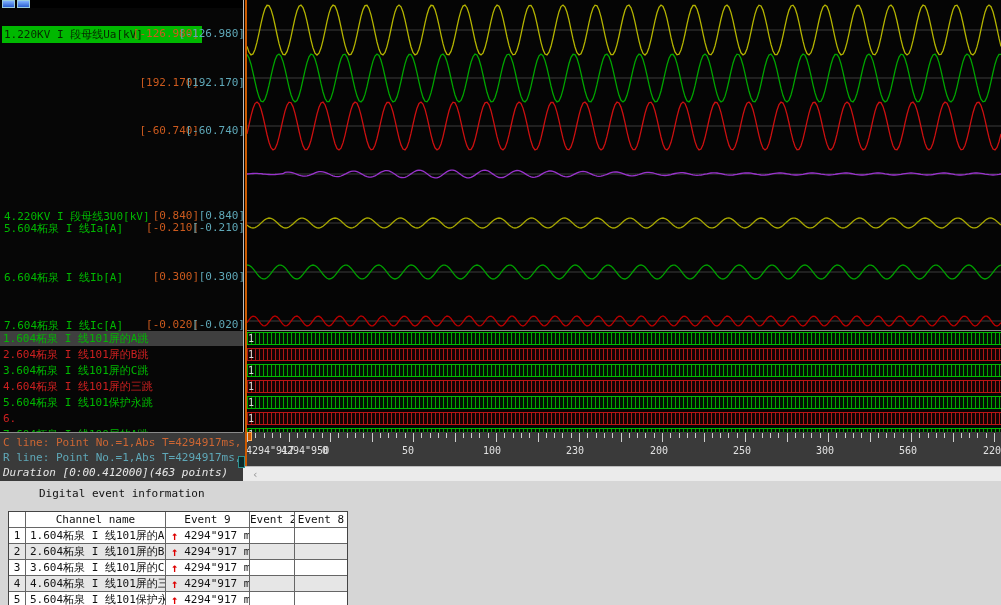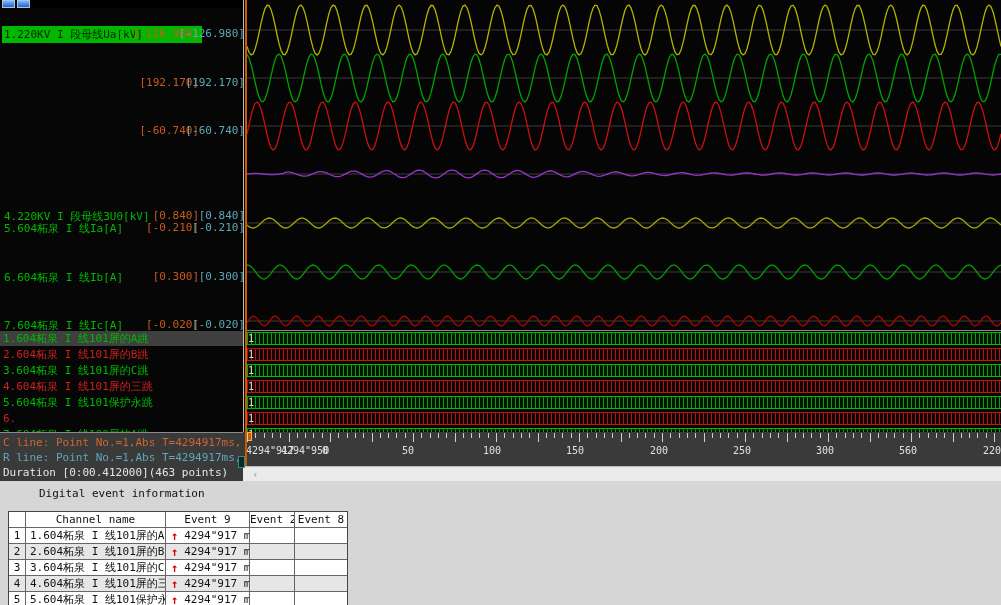--- a/index.html
+++ b/index.html
@@ -21,21 +21,21 @@
   .achan .v2{position:absolute;right:-2px;top:1px;color:#5fa8b8;}
   .dchan{left:0;width:243px;height:15px;line-height:15px;white-space:nowrap;padding-left:3px;box-sizing:border-box;}
   .dchan.selected{background:#3f3f3f;}
   .dchan.c-green{color:#00b800;}
   .dchan.c-red{color:#cc2020;}
   
   #status-box{left:0;top:432px;width:243px;height:49px;background:#3a3a3a;border-top:1px solid #8a8a8a;box-sizing:border-box;overflow:hidden;}
   .statline{position:absolute;left:3px;white-space:nowrap;}
   #st-c{top:3px;color:#cc6633;}
   #st-r{top:18px;color:#5fa8b8;}
-  #st-d{top:33px;color:#e6e6e6;}
+  #st-d{top:33px;color:#e6e6e6;font-style:italic;}
   
   #plot-bg{left:244px;top:0;width:757px;height:466px;background:#050505;}
   #vline-border{left:243px;top:0;width:1px;height:481px;background:#bdbdbd;}
   #wave-svg{left:245px;top:0;}
   #cursor-line{left:245px;top:0;width:2px;height:466px;background:#cc5a00;z-index:6;}
   #analog-digital-sep{left:245px;top:330px;width:756px;height:1px;background:#8a8a8a;}
   
   #digital-bars{left:245px;top:330px;width:756px;height:102px;overflow:hidden;}
   .dbar{position:absolute;left:2px;width:754px;height:13px;box-sizing:border-box;}
   .dbar.green{border-top:1px solid #00bb00;border-bottom:1px solid #00bb00;
@@ -270,21 +270,21 @@
       <div class="tick minor" style="left: 717.8px;"></div>
       <div class="tick minor" style="left: 726.1px;"></div>
       <div class="tick minor" style="left: 734.4px;"></div>
       <div class="tick minor" style="left: 742.7px;"></div>
       <div class="tick major" style="left: 751px;"></div>
       <div class="rlabel" style="left: 3px;">4294"917</div>
       <div class="rlabel" style="left: 38px;">4294"950</div>
       <div class="rlabel" style="left: 79px;">0</div>
       <div class="rlabel" style="left: 159px;">50</div>
       <div class="rlabel" style="left: 240px;">100</div>
-      <div class="rlabel" style="left: 323px;">150</div>
+      <div class="rlabel" style="left: 323px;">230</div>
       <div class="rlabel" style="left: 407px;">200</div>
       <div class="rlabel" style="left: 490px;">250</div>
       <div class="rlabel" style="left: 573px;">300</div>
       <div class="rlabel" style="left: 656px;">560</div>
       <div class="rlabel" style="left: 740px;">220</div>
     </div>
 
   <div id="hscroll" class="abs">
     <div class="chev">‹</div>
   </div>

